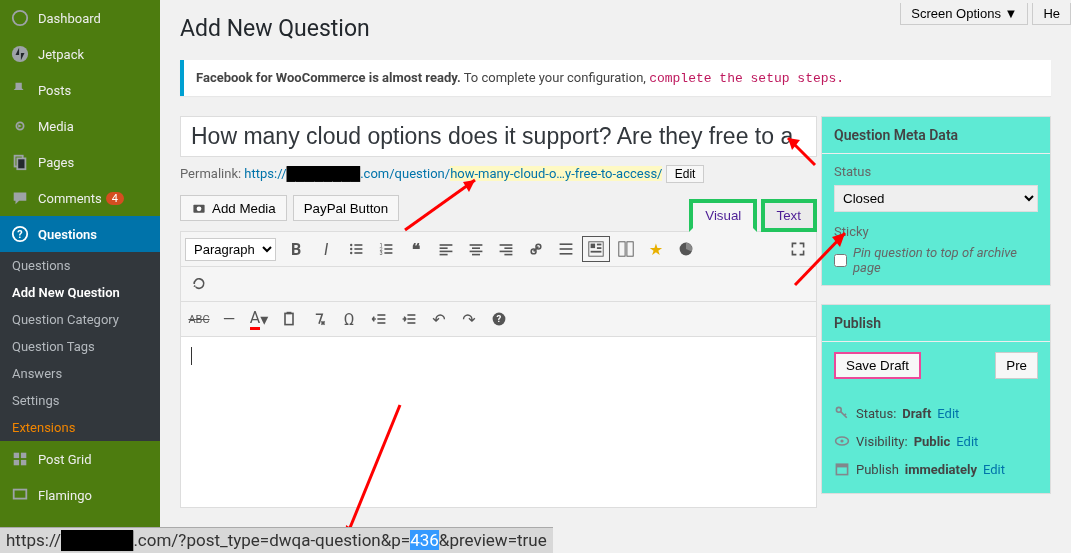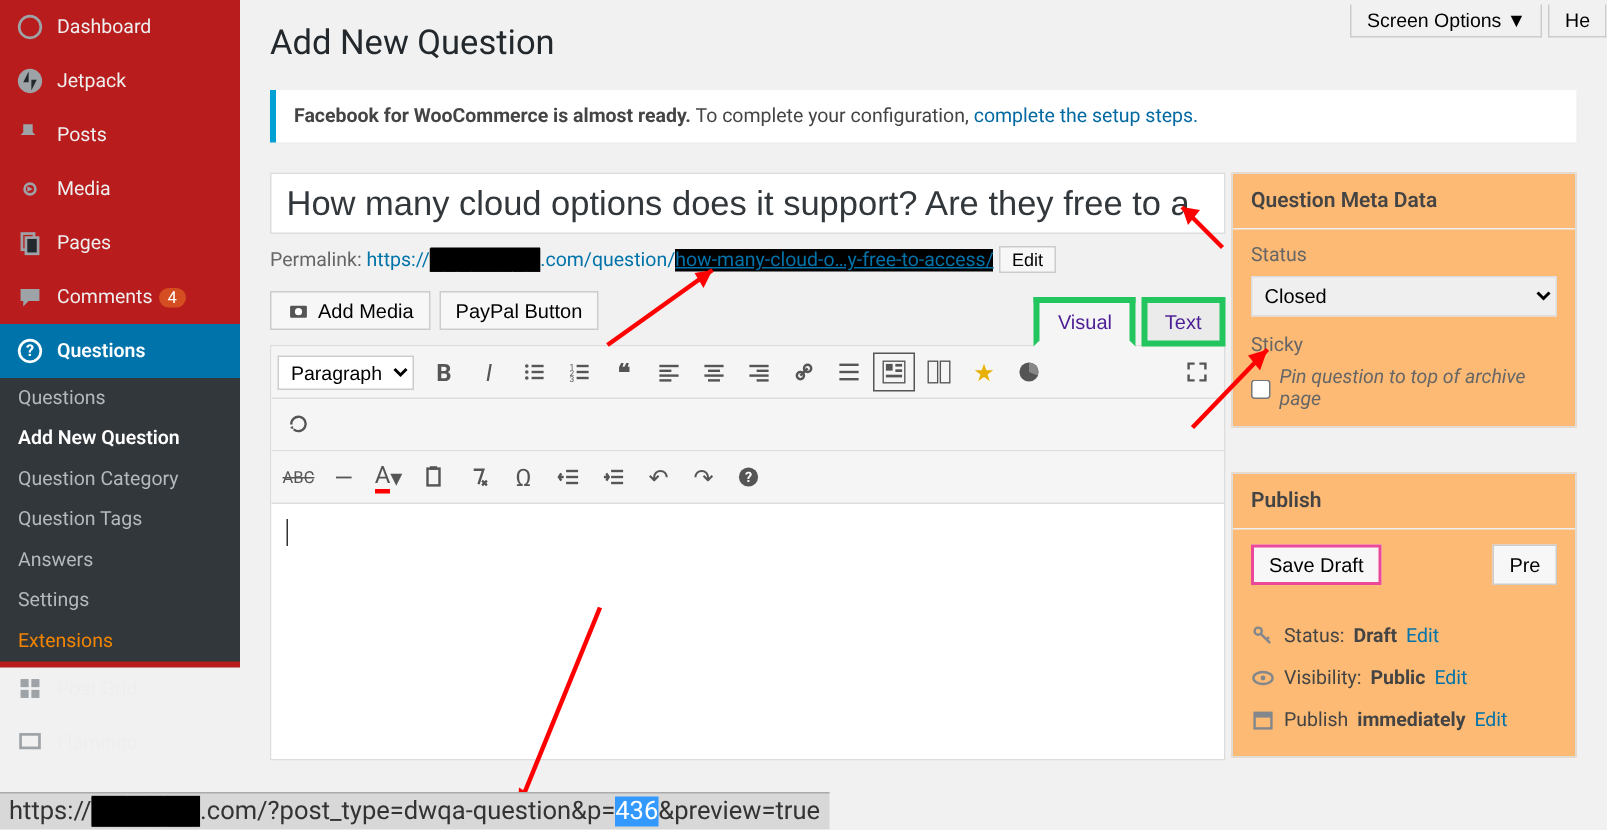--- a/index.html
+++ b/index.html
@@ -1,56 +1,56 @@
 <!DOCTYPE html>
 <html><head>
 <meta charset="utf-8">
 <style>
 * { box-sizing: border-box; margin: 0; padding: 0; }
 body { font-family: -apple-system, BlinkMacSystemFont, "Segoe UI", Roboto, sans-serif; font-size: 13px; color: #444; background: #f1f1f1; width: 1071px; height: 553px; overflow: hidden; position: relative; }
-.sidebar { width: 160px; background: #b91c1c; color: #eee; position: absolute; top: 0; left: 0; height: 445px; }
+.sidebar { width: 160px; background: #4d7c0f; color: #eee; position: absolute; top: 0; left: 0; height: 553px; }
 .side-item { display: flex; align-items: center; padding: 8px 10px; color: #eee; cursor: pointer; font-size: 13px; position: relative; }
 .side-item.current { background: #0073aa; color: #fff; font-weight: 600; }
 .side-item .icn { width: 20px; height: 20px; margin-right: 8px; display: flex; align-items: center; justify-content: center; fill: #9ea3a8; }
 .side-item.current .icn { fill: #fff; }
 .side-item .badge { background: #d54e21; color: #fff; border-radius: 10px; padding: 0 6px; font-size: 11px; margin-left: 4px; }
 .submenu { background: #32373c; }
 .submenu .sub { padding: 6px 12px; color: #b4b9be; cursor: pointer; font-size: 13px; }
 .submenu .sub.curr { color: #fff; font-weight: 600; }
 .submenu .sub.ext { color: #f18500; }
 .arrow-right { position: absolute; right: -8px; top: 50%; transform: translateY(-50%); width: 0; height: 0; border-top: 8px solid transparent; border-bottom: 8px solid transparent; border-right: 8px solid #f1f1f1; }
 .main { position: absolute; left: 160px; top: 0; width: 911px; padding: 0 20px; }
 .top-buttons { position: absolute; right: 0; top: 3px; display: flex; gap: 4px; }
 .screen-opt { background: #f1f1f1; border: 1px solid #ccc; padding: 3px 10px; font-size: 13px; cursor: pointer; border-top: none; }
 h1 { font-size: 23px; font-weight: 400; color: #23282d; margin: 15px 0 18px 0; }
 .notice { border-left: 4px solid #00a0d2; background: #fff; padding: 10px 12px; margin-bottom: 20px; box-shadow: 0 1px 1px rgba(0,0,0,0.04); }
-.notice a { color: #0369a1; text-decoration: none; }
+.notice a { color: #be185d; text-decoration: none; font-family: Liberation Mono, monospace; }
 .content-area { display: flex; gap: 4px; }
 .post-body { flex: 1; min-width: 0; }
 .meta-side { width: 230px; }
 .titlebox { width: 100%; padding: 6px 10px; font-size: 23px; border: 1px solid #ddd; background: #fff; color: #32373c; }
 .permalink { padding: 8px 0; font-size: 13px; color: #666; }
 .permalink a { color: #0073aa; text-decoration: none; }
-.permalink .slug { background: #000000; text-decoration: underline; }
+.permalink .slug { background: #fef9c3; }
 .small-btn { background: #f7f7f7; border: 1px solid #ccc; padding: 1px 8px; font-size: 12px; cursor: pointer; }
 .media-row { display: flex; gap: 6px; margin: 4px 0 10px 0; }
 .media-btn { background: #f7f7f7; border: 1px solid #ccc; padding: 4px 10px; cursor: pointer; display: flex; align-items: center; }
 .media-btn svg { margin-right: 5px; fill: #555; }
 .editor-tabs { float: right; margin-top: -32px; }
 .etab { padding: 5px 12px; border: 4px solid #22c55e; background: #ebebeb; color: #4c1d95; cursor: pointer; }
 .etab.active { background: #f5f5f5; border-bottom-color: #f5f5f5; }
 .editor-wrap { border: 1px solid #ddd; background: #fff; }
 .toolbar { background: #f5f5f5; border-bottom: 1px solid #ddd; padding: 4px; display: flex; flex-wrap: wrap; align-items: center; gap: 2px; }
 .format-sel { padding: 2px 4px; border: 1px solid #ccc; background: #fff; margin-right: 4px; font-size: 13px; }
 .tbtn { width: 28px; height: 26px; display: flex; align-items: center; justify-content: center; cursor: pointer; color: #555; font-size: 16px; }
 .tbtn.star { color: #e8b000; }
 .tbtn svg { fill: #555; }
 .editor-area { min-height: 170px; padding: 10px; background: #fff; }
 .cursor { border-left: 1px solid #333; height: 18px; display: inline-block; }
-.metabox { background: #fdba74; border: 1px solid #ddd; margin-bottom: 30px; }
+.metabox { background: #5eead4; border: 1px solid #ddd; margin-bottom: 18px; }
 .metabox h3 { padding: 10px 12px; font-size: 14px; font-weight: 600; border-bottom: 1px solid #eee; }
 .metabox .mb-body { padding: 10px 12px; }
 .mb-body label { color: #666; display: block; margin-bottom: 6px; }
 .closed-sel { width: 100%; padding: 4px; border: 1px solid #ddd; margin-bottom: 12px; }
 .sticky-row { display: flex; align-items: center; gap: 6px; font-style: italic; color: #666; }
 .pub-row { padding: 6px 0; display: flex; align-items: center; gap: 6px; font-size: 13px; }
 .pub-row a { color: #0073aa; text-decoration: none; }
 .pub-row svg { fill: #82878c; }
 .save-row { padding: 10px 12px; display: flex; justify-content: space-between; }
 .save-btn { background: #f7f7f7; border: 2px solid #ec4899; padding: 4px 10px; cursor: pointer; }

